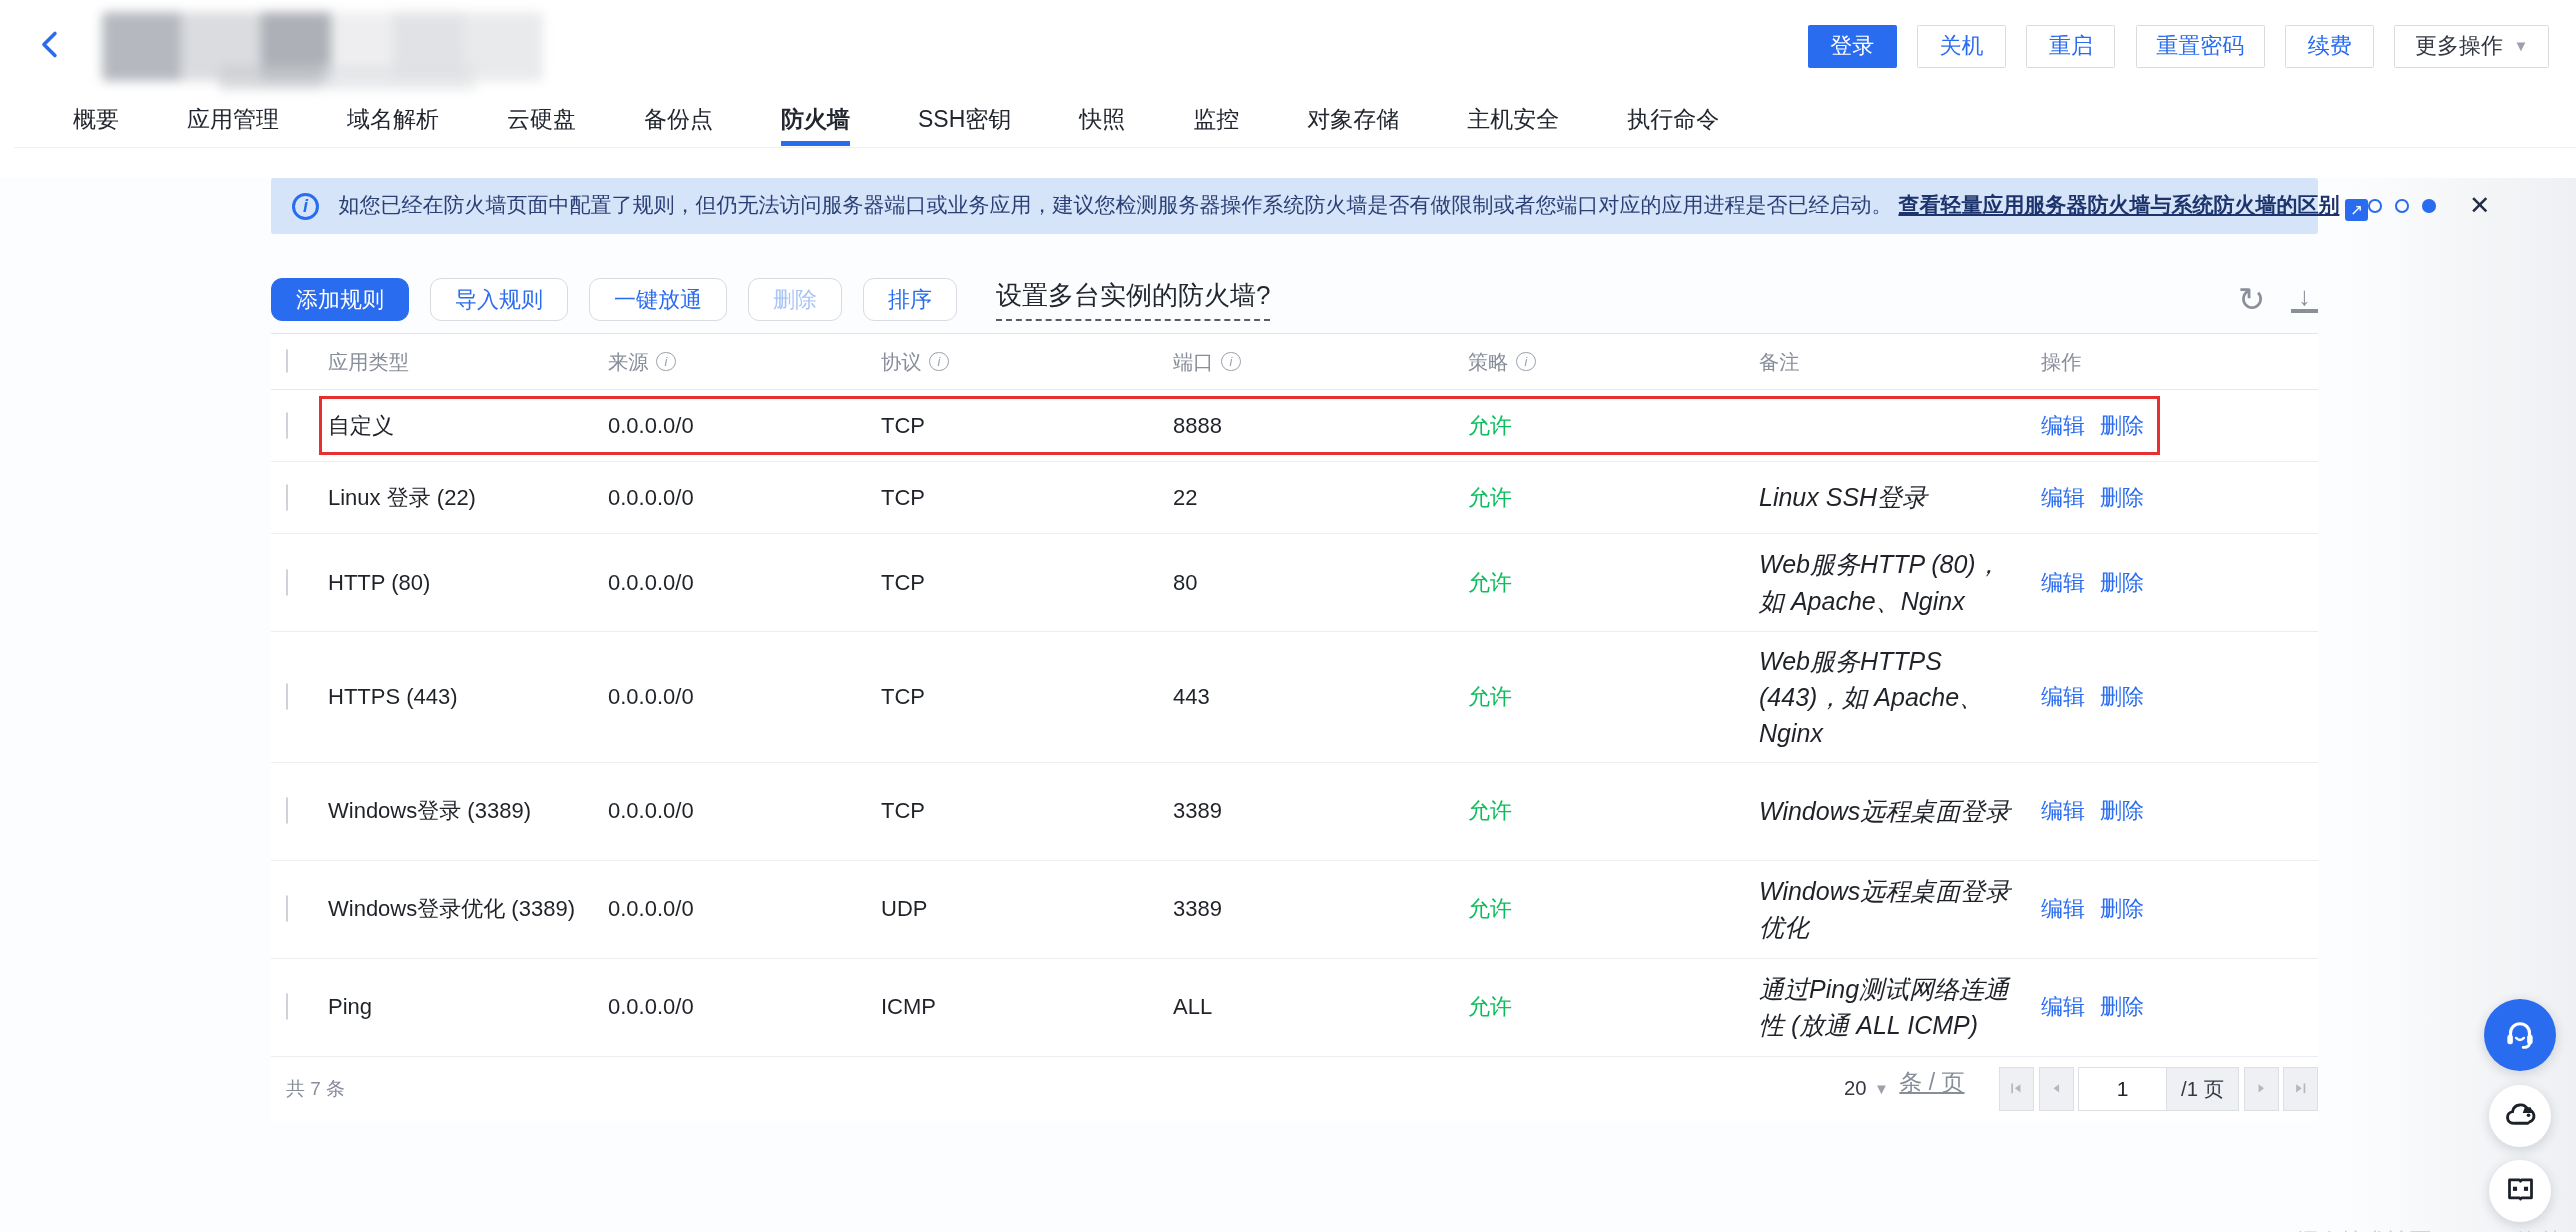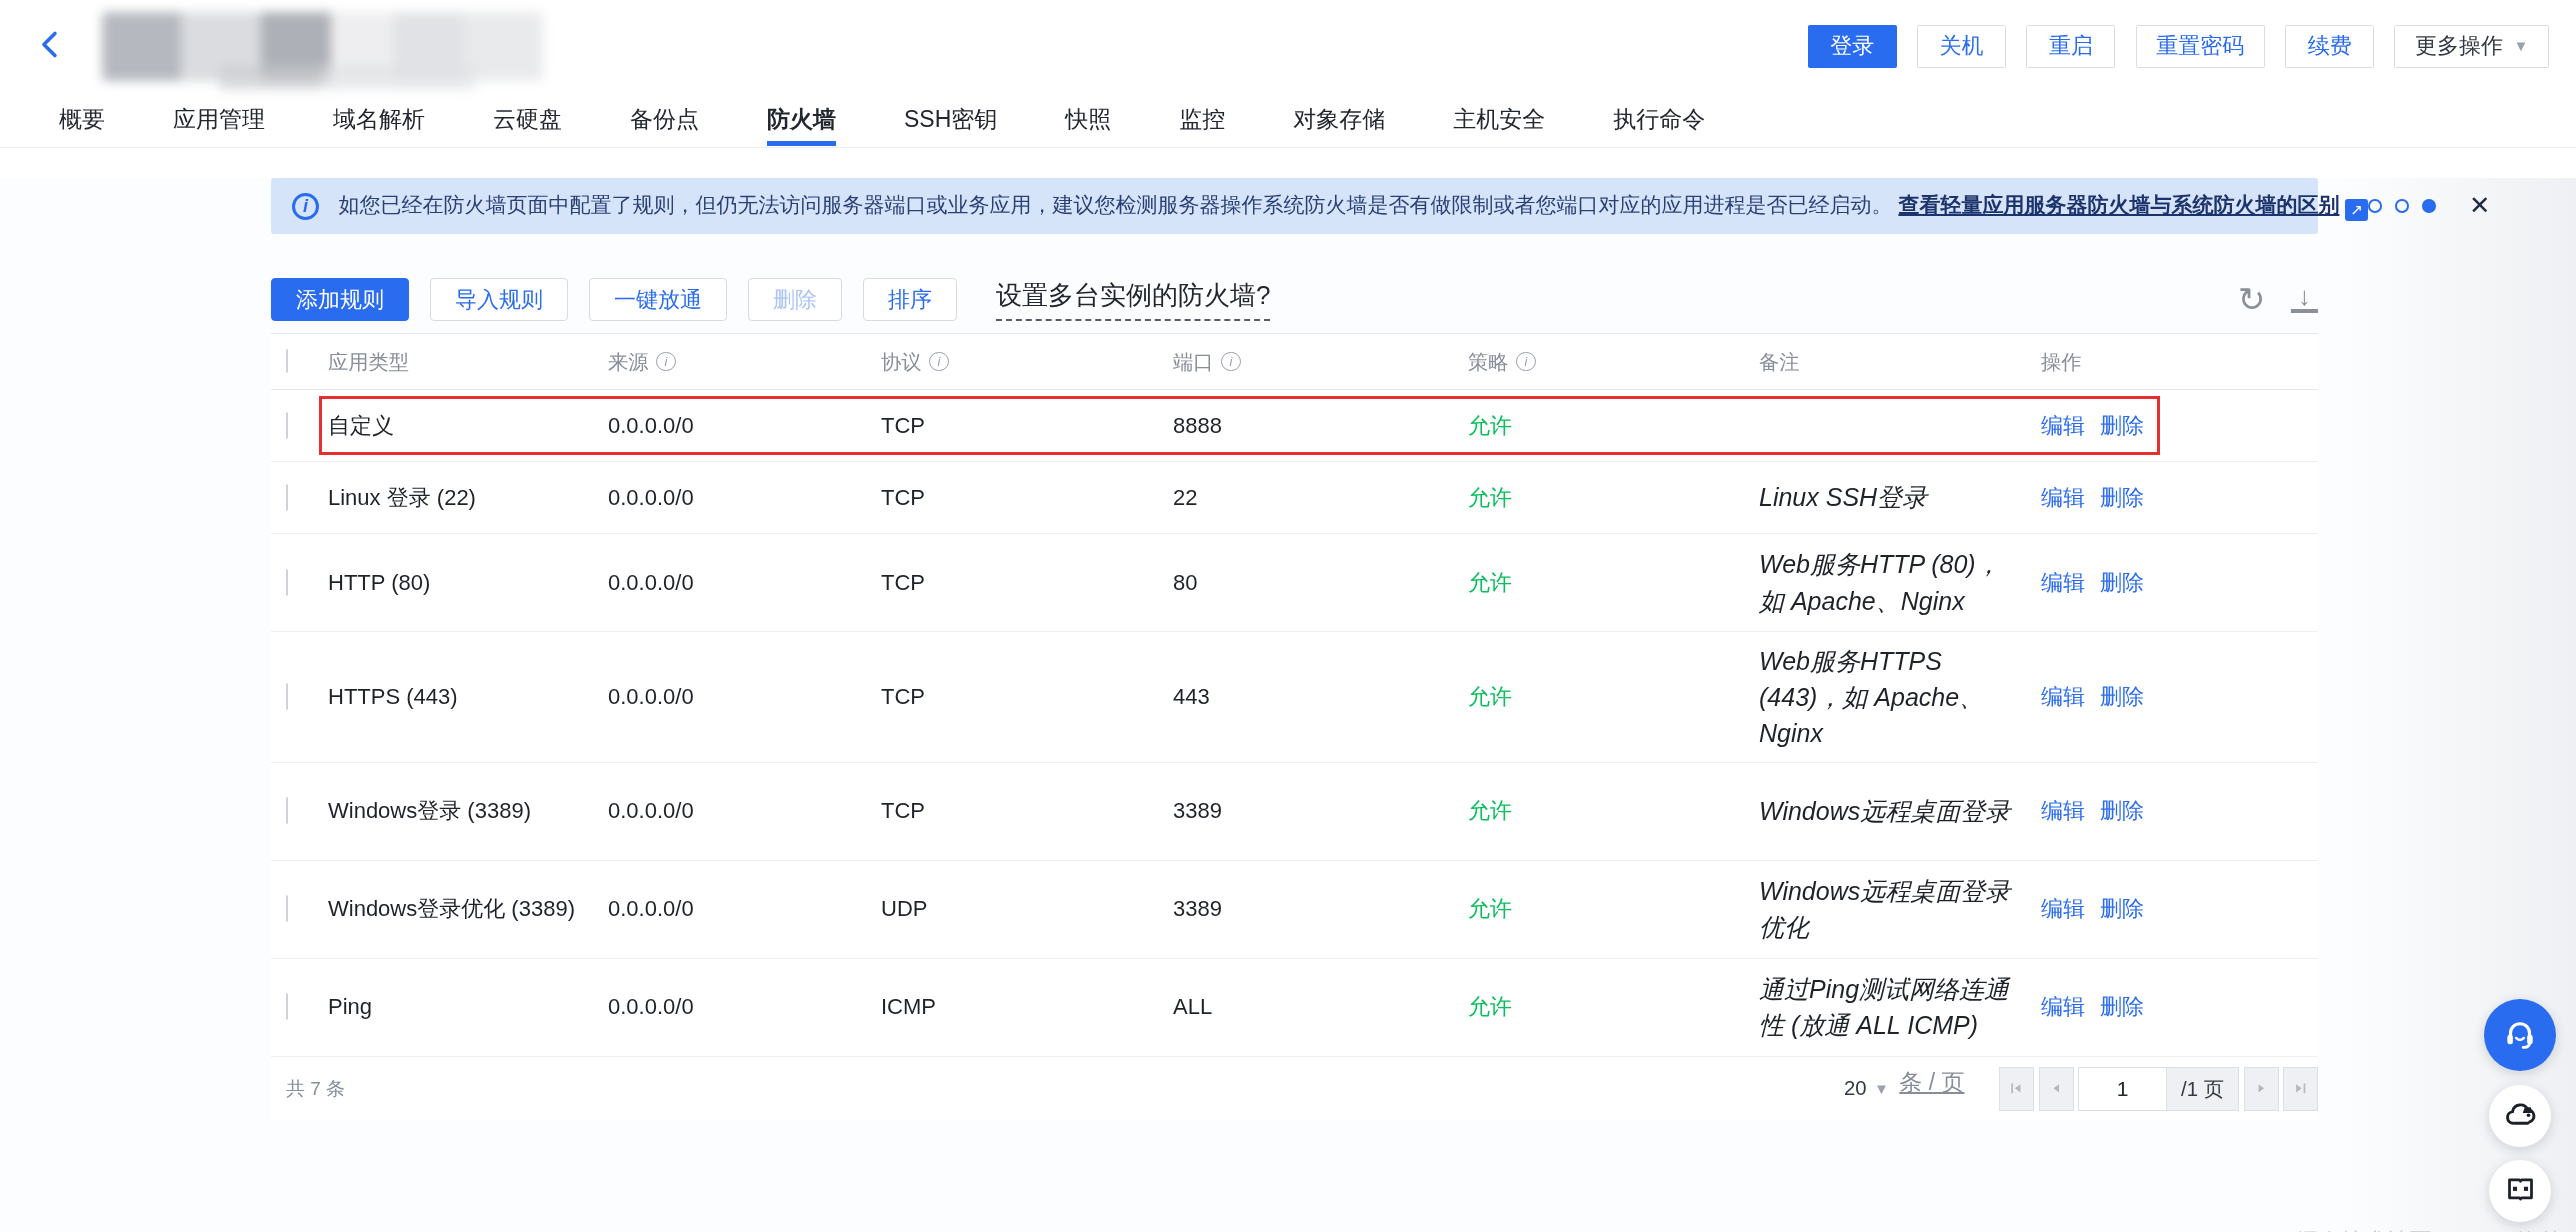--- a/index.html
+++ b/index.html
@@ -16,21 +16,21 @@
   .mosaic2 { width:256px; height:25.6px; margin-left:-324px; margin-top:63px; filter:blur(5.3px); opacity:.6;
     background:linear-gradient(90deg,#c9cbcf 0 40%, #dfe1e4 40% 100%); }
   .topbar-actions { margin-left:auto; display:flex; gap:20.3px;font-family:Liberation Serif, serif; }
   .tbtn { min-width:89px; height:43px; padding:0 19.6px; font-size:22px; display:flex; align-items:center; justify-content:center;
     background:#fff; border:1.5px solid #d8dbe0; color:#2a6cf0; cursor:pointer; border-radius:1.5px; white-space:nowrap; }
   .tbtn.primary { background:#2a6cf0; border-color:#2a6cf0; color:#fff; }
   .tbtn.neutral { color:#333842; }
   .caret { font-size:15px; color:#9ca1ab; margin-left:10.5px; }
 
   
-  .tabbar { height:56px; background:#fff; display:flex; align-items:flex-start; padding-left:59px; gap:68px; border-bottom:1.5px solid #edeff2; }
+  .tabbar { height:56px; background:#fff; display:flex; align-items:flex-start; padding-left:59px; gap:68px; border-bottom:1.5px solid #edeff2;margin-left:14px; }
   .tab { font-size:23px; color:#22262e; height:54px; display:flex; align-items:center; position:relative; cursor:pointer; white-space:nowrap; }
   .tab.active { font-weight:bold; }
   .tab.active::after { content:""; position:absolute; left:0; right:0; bottom:0; height:5.3px; background:#2a6cf0; }
 
   
   .main { height:1085px; position:relative;
     background:linear-gradient(90deg,#fcfdfe 0,#fcfdfe 91%,#eef0f3 100%); }
   .content { width:2047px; margin-left:271px; }
 
   
@@ -42,21 +42,21 @@
   .ext-ic { display:inline-flex; width:22.6px; height:22.6px; background:#2a6cf0; border-radius:3px; color:#fff; font-size:15px;
     align-items:center; justify-content:center; margin-left:6px; cursor:pointer; vertical-align:-3px; }
   .banner-dots { margin-left:auto; display:flex; gap:13.6px; align-items:center; }
   .dot { width:13.6px; height:13.6px; border-radius:50%; border:2.3px solid #2a6cf0; background:transparent; cursor:pointer; }
   .dot.active { background:#2a6cf0; }
   .banner-close { margin-left:33px; font-size:25.6px; color:#222b44; cursor:pointer; line-height:1; }
 
   
   .toolbar { margin-top:44px; display:flex; align-items:center; }
   .btn { height:43px; padding:0 24px; font-size:22px; display:flex; align-items:center; justify-content:center;
-    background:#fff; border:1.5px solid #d8dbe0; color:#2a6cf0; cursor:pointer; border-radius:4px; margin-right:21px; white-space:nowrap; }
+    background:#fff; border:1.5px solid #d8dbe0; color:#2a6cf0; cursor:pointer; border-radius:11px; margin-right:21px; white-space:nowrap; }
   .btn.primary { background:#2a6cf0; border-color:#2a6cf0; color:#fff; }
   .btn.disabled { color:#aac4f6; cursor:default; }
   .multi-link { font-size:26px; color:#22262e; margin-left:18px; padding-bottom:6px;
     border-bottom:2.3px dashed #565b66; cursor:pointer; }
   .tool-icons { margin-left:auto; display:flex; gap:25.6px; align-items:center; color:#8a8f99; }
   .refresh-ic { font-size:33px; cursor:pointer; line-height:1; }
   .dl-ic { cursor:pointer; display:flex; flex-direction:column; align-items:center; }
   .dl-ic .arr { font-size:25.6px; line-height:0.8; font-weight:bold; }
   .dl-ic .bar { width:27px; height:3.8px; background:#8a8f99; margin-top:3px; }
 

